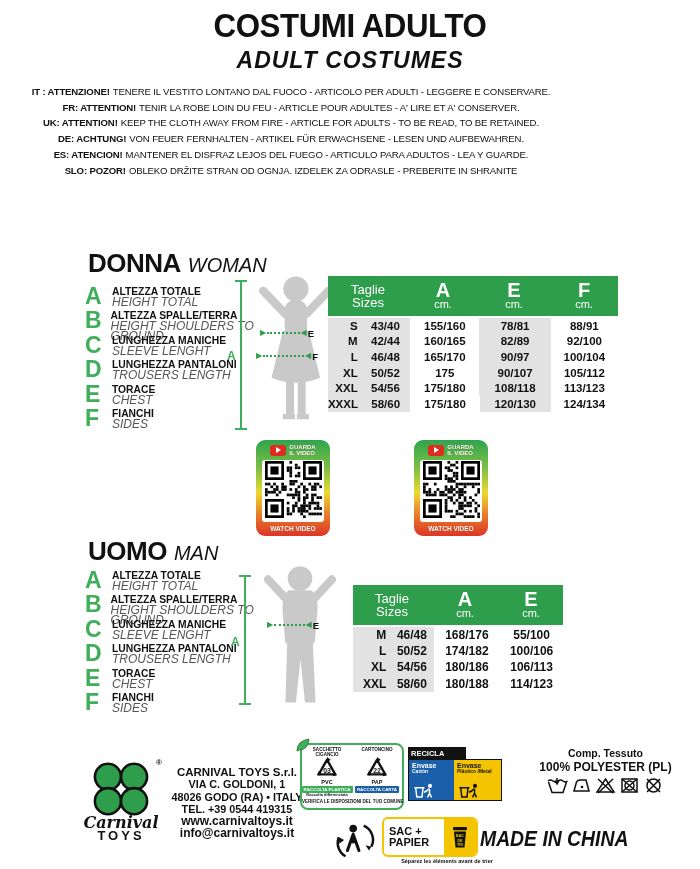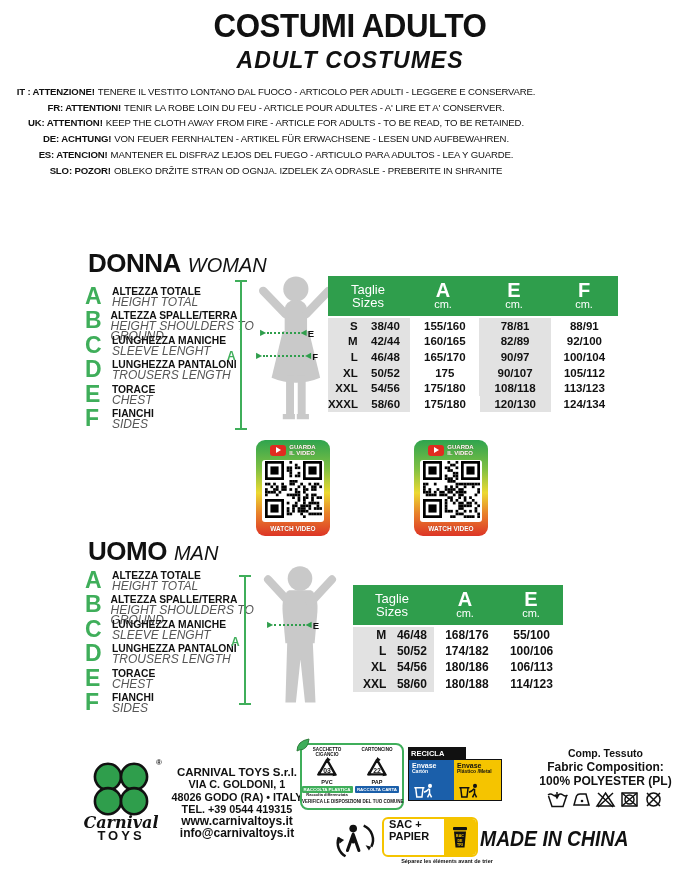--- a/index.html
+++ b/index.html
@@ -5,21 +5,21 @@
   html,body{margin:0;padding:0;background:#fff;}
   body{font-family:"Liberation Sans", sans-serif; color:#111;}
   .page{position:relative;width:700px;height:869px;background:#fff;overflow:hidden;}
   .abs{position:absolute;}
 
   
   .title{width:700px;text-align:center;top:6px;left:0;font-size:34px;font-weight:800;letter-spacing:-.5px;transform:scaleX(.92);}
   .subtitle{width:700px;text-align:center;top:47px;left:0;font-size:23px;font-weight:600;font-style:italic;letter-spacing:1px;}
 
   
-  .warnings{top:84px;left:0;width:552px;text-align:center;}
+  .warnings{top:84px;left:0;width:552px;text-align:center;padding-left:15px;}
   .warn-line{font-size:9.6px;line-height:15.7px;letter-spacing:-.15px;white-space:nowrap;}
   .warn-prefix{font-weight:800;margin-right:3px;}
   .warn-text{font-weight:500;}
 
   
   .sec-title{white-space:nowrap;}
   .sec-it{font-size:26px;font-weight:800;letter-spacing:-.5px;}
   .sec-en{font-size:20px;font-style:italic;font-weight:400;margin-left:7px;}
 
   
@@ -102,21 +102,21 @@
   .rec-l2{font-size:5px;font-weight:600;line-height:5.5px;}
   .rec-panel svg{margin-top:auto;}
 
   .fabric{width:175px;text-align:center;}
   .fab-1{font-size:10.5px;font-weight:800;line-height:13px;}
   .fab-2{font-size:12px;font-weight:800;line-height:14px;}
   .fab-3{font-size:12px;font-weight:800;line-height:14px;}
   .care-row{display:flex;gap:3px;justify-content:center;margin-top:3px;}
 
   .sac-badge{display:flex;width:96px;height:40px;border:2px solid #F5C400;border-radius:6px;background:#fff;box-sizing:border-box;}
-  .sac-left{flex:1;display:flex;flex-direction:column;padding-left:5px;}
+  .sac-left{flex:1;display:flex;flex-direction:column;justify-content:center;padding-left:5px;}
   .sac-w{font-size:11px;font-weight:800;line-height:11.5px;}
   .sac-right{width:32px;background:#F5C400;border-radius:0 4px 4px 0;display:flex;align-items:center;justify-content:center;}
   .sac-note{font-size:5.5px;font-weight:700;text-align:center;width:130px;margin-top:1px;}
 
   .made-in{font-size:22px;font-weight:800;font-style:italic;transform:scaleX(.88);transform-origin:left;white-space:nowrap;}
 </style>
 </head>
 <body>
 
 <div class="page">
@@ -243,21 +243,21 @@
       </div>
       <div class="th" style="width:68px;">
         <span class="big">F</span>
         <span class="unit">cm.</span>
       </div>
     </div>
     <div>
 
         <div class="trow">
           <span class="c w-size c-gray">S</span>
-          <span class="c w-num c-gray">38/40</span>
+          <span class="c w-num c-gray">43/40</span>
           <span class="c w-a">155/160</span>
           <span class="c w-e c-gray">78/81</span>
           <span class="c w-f">88/91</span>
         </div>
 
         <div class="trow">
           <span class="c w-size c-gray">M</span>
           <span class="c w-num c-gray">42/44</span>
           <span class="c w-a">160/165</span>
           <span class="c w-e c-gray">82/89</span>
@@ -784,21 +784,20 @@
               <path d="M19 6 L19 11 L16.8 15.5 M19 11 L21.2 15.5"></path>
           </g>
           <circle cx="19.5" cy="3" r="2.2" fill="currentColor"></circle>
         </svg>
       </div>
     </div>
   </div>
 
   <div class="abs fabric" style="left:518px;top:747px;">
     <div class="fab-1">Comp. Tessuto</div>
-    <div class="fab-2">Fabric Composition:</div>
     <div class="fab-3">100% POLYESTER (PL)</div>
     <div class="care-row">
       <svg width="21" height="17" viewBox="0 0 21 17">
         <g stroke="#111" fill="none" stroke-width="1.5">
           <path d="M1.5 5 L5 15.5 H16 L19.5 5"></path>
           <path d="M1 4 q2.5 -2 5 0 t5 0 t5 0 t4.5 0"></path>
           <path d="M10 1 L10 7 M8 3.5 L10 7 L12 3.5"></path>
         </g>
       </svg>
       <svg width="21" height="17" viewBox="0 0 21 17">

